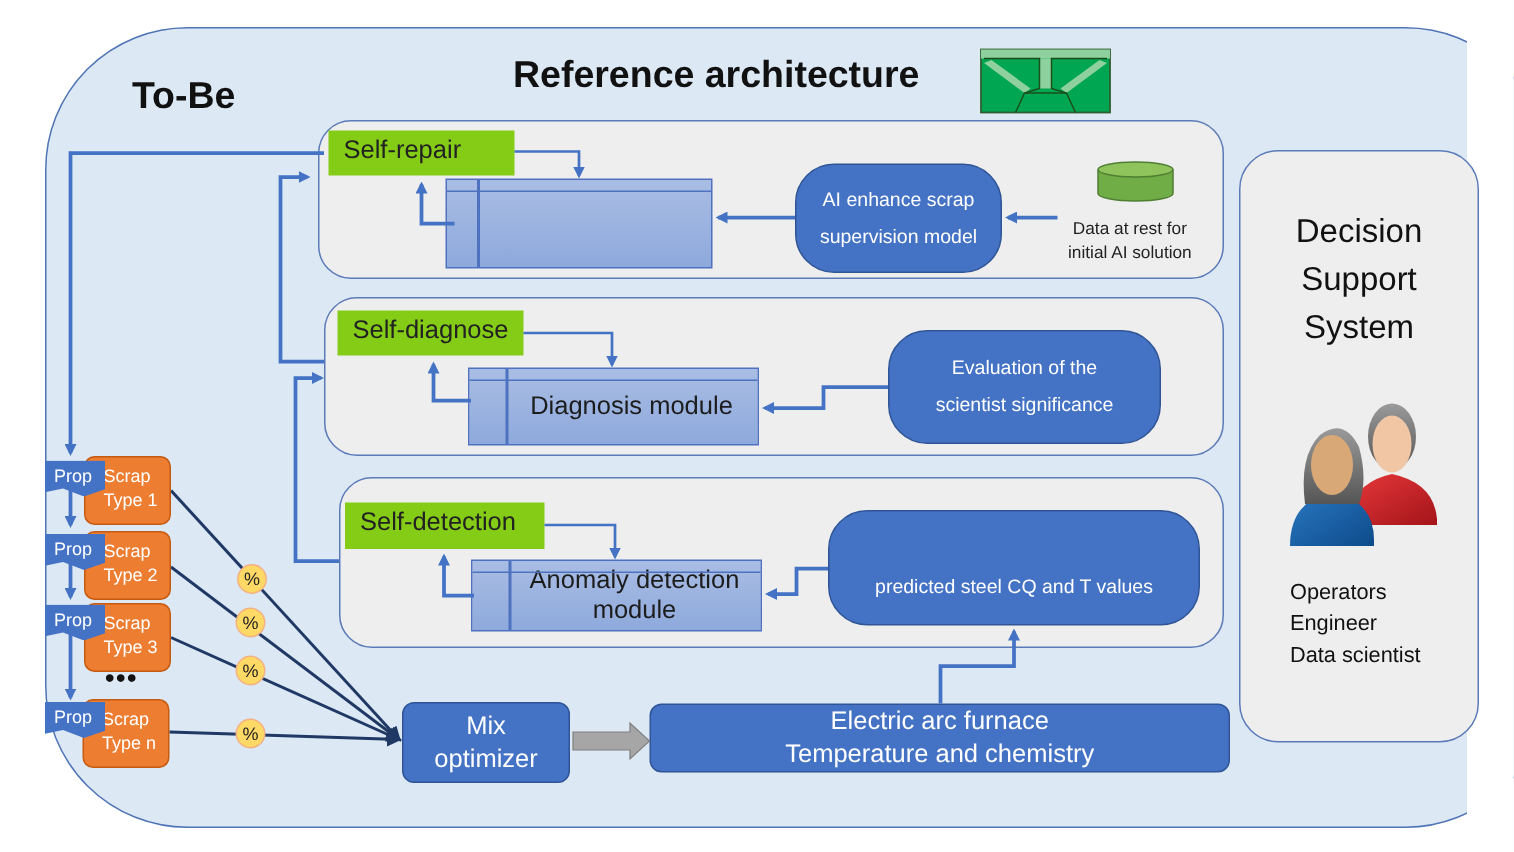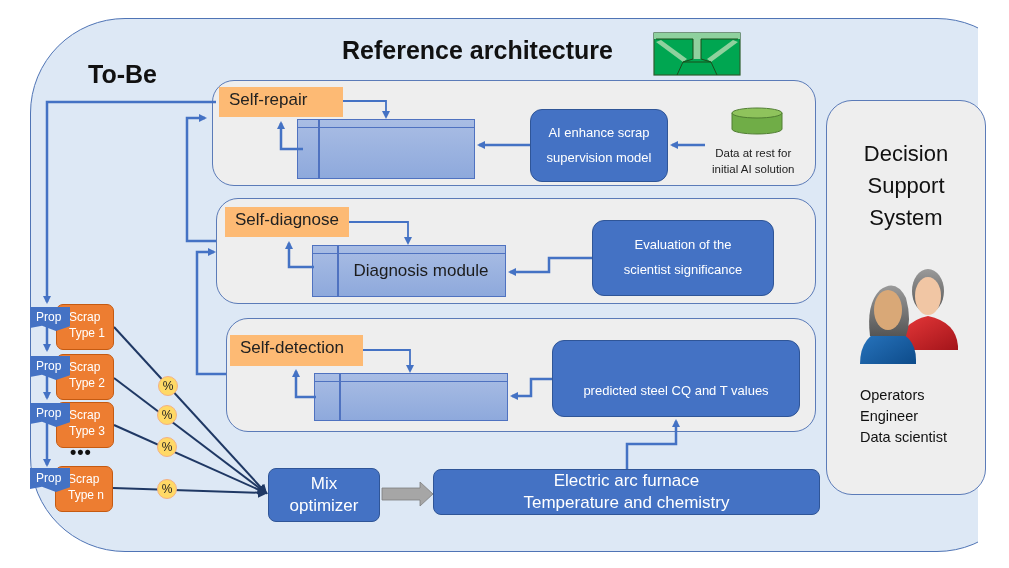--- a/index.html
+++ b/index.html
@@ -1,27 +1,27 @@
 <!DOCTYPE html>
 <html><head>
   <meta charset="utf-8">
   <style>
     html, body { margin:0; padding:0; background:#ffffff; }
     body { width:1009px; height:568px; position:relative; overflow:hidden; font-family:"Liberation Sans", "DejaVu Sans", sans-serif; }
     .abs { position:absolute; }
     #bg { position:absolute; left:30px; top:18px; width:1000px; height:532px; background:#dde8f5; border:1.5px solid #4f74b5; border-radius:95px 95px 95px 95px; }
     #clipright { position:absolute; left:978px; top:0; width:40px; height:568px; background:#ffffff; }
-    .title-tobe { left:88px; top:60px; font-size:25px; font-weight:bold; color:#111; }
+    .title-tobe { left:88px; top:50px; font-size:25px; font-weight:bold; color:#111; }
     .title-ref { left:342px; top:36px; font-size:25px; font-weight:bold; color:#111; }
     .panel { position:absolute; background:#eeeeee; border:1.5px solid #5b7bb8; border-radius:22px; box-sizing:border-box; }
-    .tag { position:absolute; background:#fdba74; color:#222; font-size:17px; padding:3px 10px; box-sizing:border-box; }
+    .tag { position:absolute; background:#84cc16; color:#222; font-size:17px; padding:3px 10px; box-sizing:border-box; }
     .module { position:absolute; background:linear-gradient(#a9bde4, #8ea9dc); border:1.5px solid #4f72c0; box-sizing:border-box; color:#1c1c1c; font-size:17px; text-align:center; display:flex; align-items:center; justify-content:center; line-height:1.3; }
     .module .strip { position:absolute; left:0; top:0; width:100%; height:7px; border-bottom:1.5px solid #4f72c0; }
     .module .vstrip { position:absolute; left:20px; top:0; width:1.5px; height:100%; background:#4f72c0; }
-    .bluebox { position:absolute; background:#4472c4; border:1.5px solid #2f5597; border-radius:12px; color:#fff; text-align:center; display:flex; align-items:center; justify-content:center; box-sizing:border-box; line-height:1.9; }
+    .bluebox { position:absolute; background:#4472c4; border:1.5px solid #2f5597; border-radius:26px; color:#fff; text-align:center; display:flex; align-items:center; justify-content:center; box-sizing:border-box; line-height:1.9; }
     .dss { position:absolute; left:826px; top:100px; width:160px; height:395px; background:#eeeeee; border:1.5px solid #5b7bb8; border-radius:26px; box-sizing:border-box; }
     .dss-title { position:absolute; left:826px; top:138px; width:160px; text-align:center; font-size:22px; color:#111; line-height:1.45; }
     .dss-roles { position:absolute; left:860px; top:385px; font-size:14.5px; color:#111; line-height:1.45; }
     .scrap { position:absolute; width:58px; height:46px; background:#ed7d31; border:1px solid #c55a11; border-radius:7px; box-sizing:border-box; color:#fff; font-size:12px; line-height:1.35; padding:4px 0 0 12px; }
     .prop { position:absolute; width:40px; height:24px; background:#4472c4; color:#fff; font-size:12px; padding:3px 16px 0 6px; box-sizing:border-box; clip-path: polygon(0 0, 100% 0, 100% 80%, 65% 100%, 30% 78%, 0 88%); }
     .pct { position:absolute; width:20px; height:20px; border-radius:50%; background:#ffd966; border:1.5px solid #f4b183; box-sizing:border-box; font-size:12px; color:#222; text-align:center; line-height:18px; }
     .ellipsis { position:absolute; left:70px; top:442px; font-size:18px; font-weight:bold; color:#111; letter-spacing:1px; }
     .dbtext { position:absolute; left:712px; top:146px; font-size:11.5px; color:#222; text-align:center; line-height:1.35; }
     svg.overlay { position:absolute; left:0; top:0; }
   </style>
@@ -58,20 +58,21 @@
     <div class="vstrip"></div>
 </div>
 <div class="module" style="left:312px;top:245px;width:194px;height:52px;">
   <div class="strip"></div>
     <div class="vstrip" style="left:24px;"></div>
   <div style="padding-left:24px;">Diagnosis module</div>
 </div>
 <div class="module" style="left:314px;top:373px;width:194px;height:48px;">
   <div class="strip"></div>
     <div class="vstrip" style="left:24px;"></div>
+  <div style="padding-left:24px;line-height:1.2;"><span>Anomaly detection</span><br><span>module</span></div>
 </div>
 
 <div class="bluebox" style="left:530px;top:109px;width:138px;height:73px;font-size:13px;">
   <div><span>AI enhance scrap</span><br><span>supervision model</span></div>
 </div>
 <div class="bluebox" style="left:592px;top:220px;width:182px;height:76px;font-size:13px;">
   <div><span>Evaluation of the</span><br><span>scientist significance</span></div>
 </div>
 <div class="bluebox" style="left:552px;top:340px;width:248px;height:77px;font-size:13px;">
   <div><br><span>predicted steel CQ and T values</span></div>

